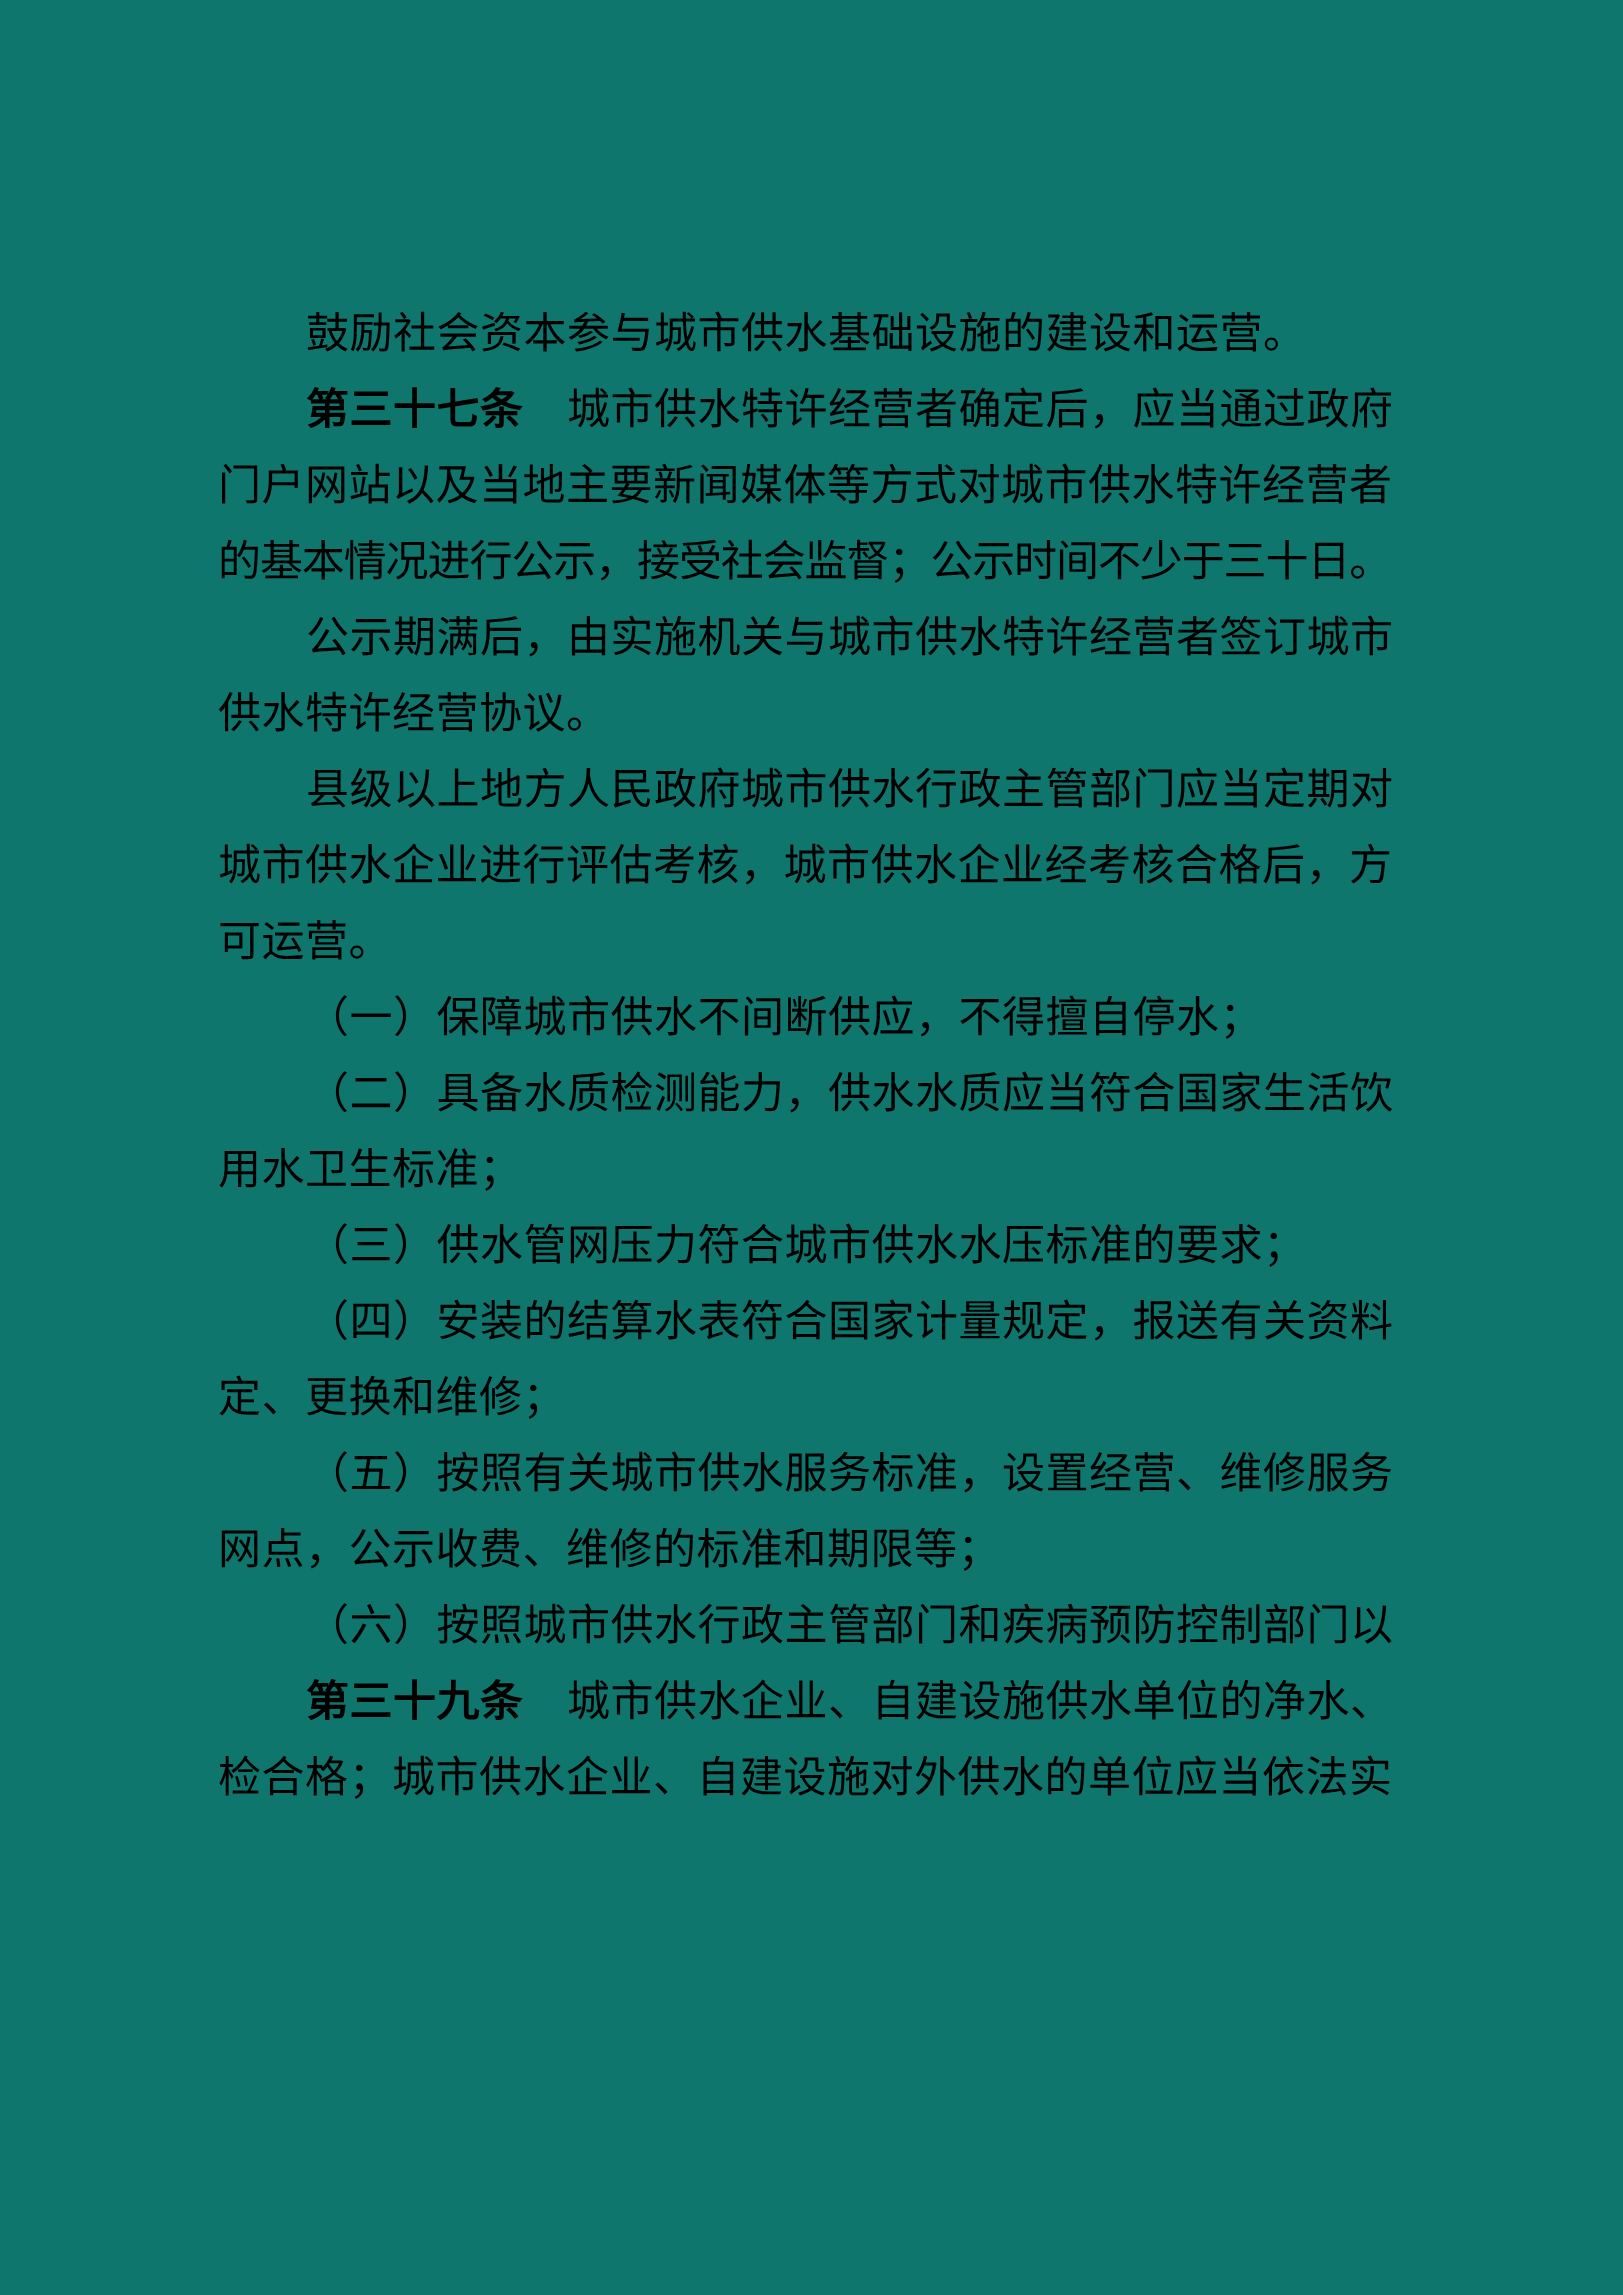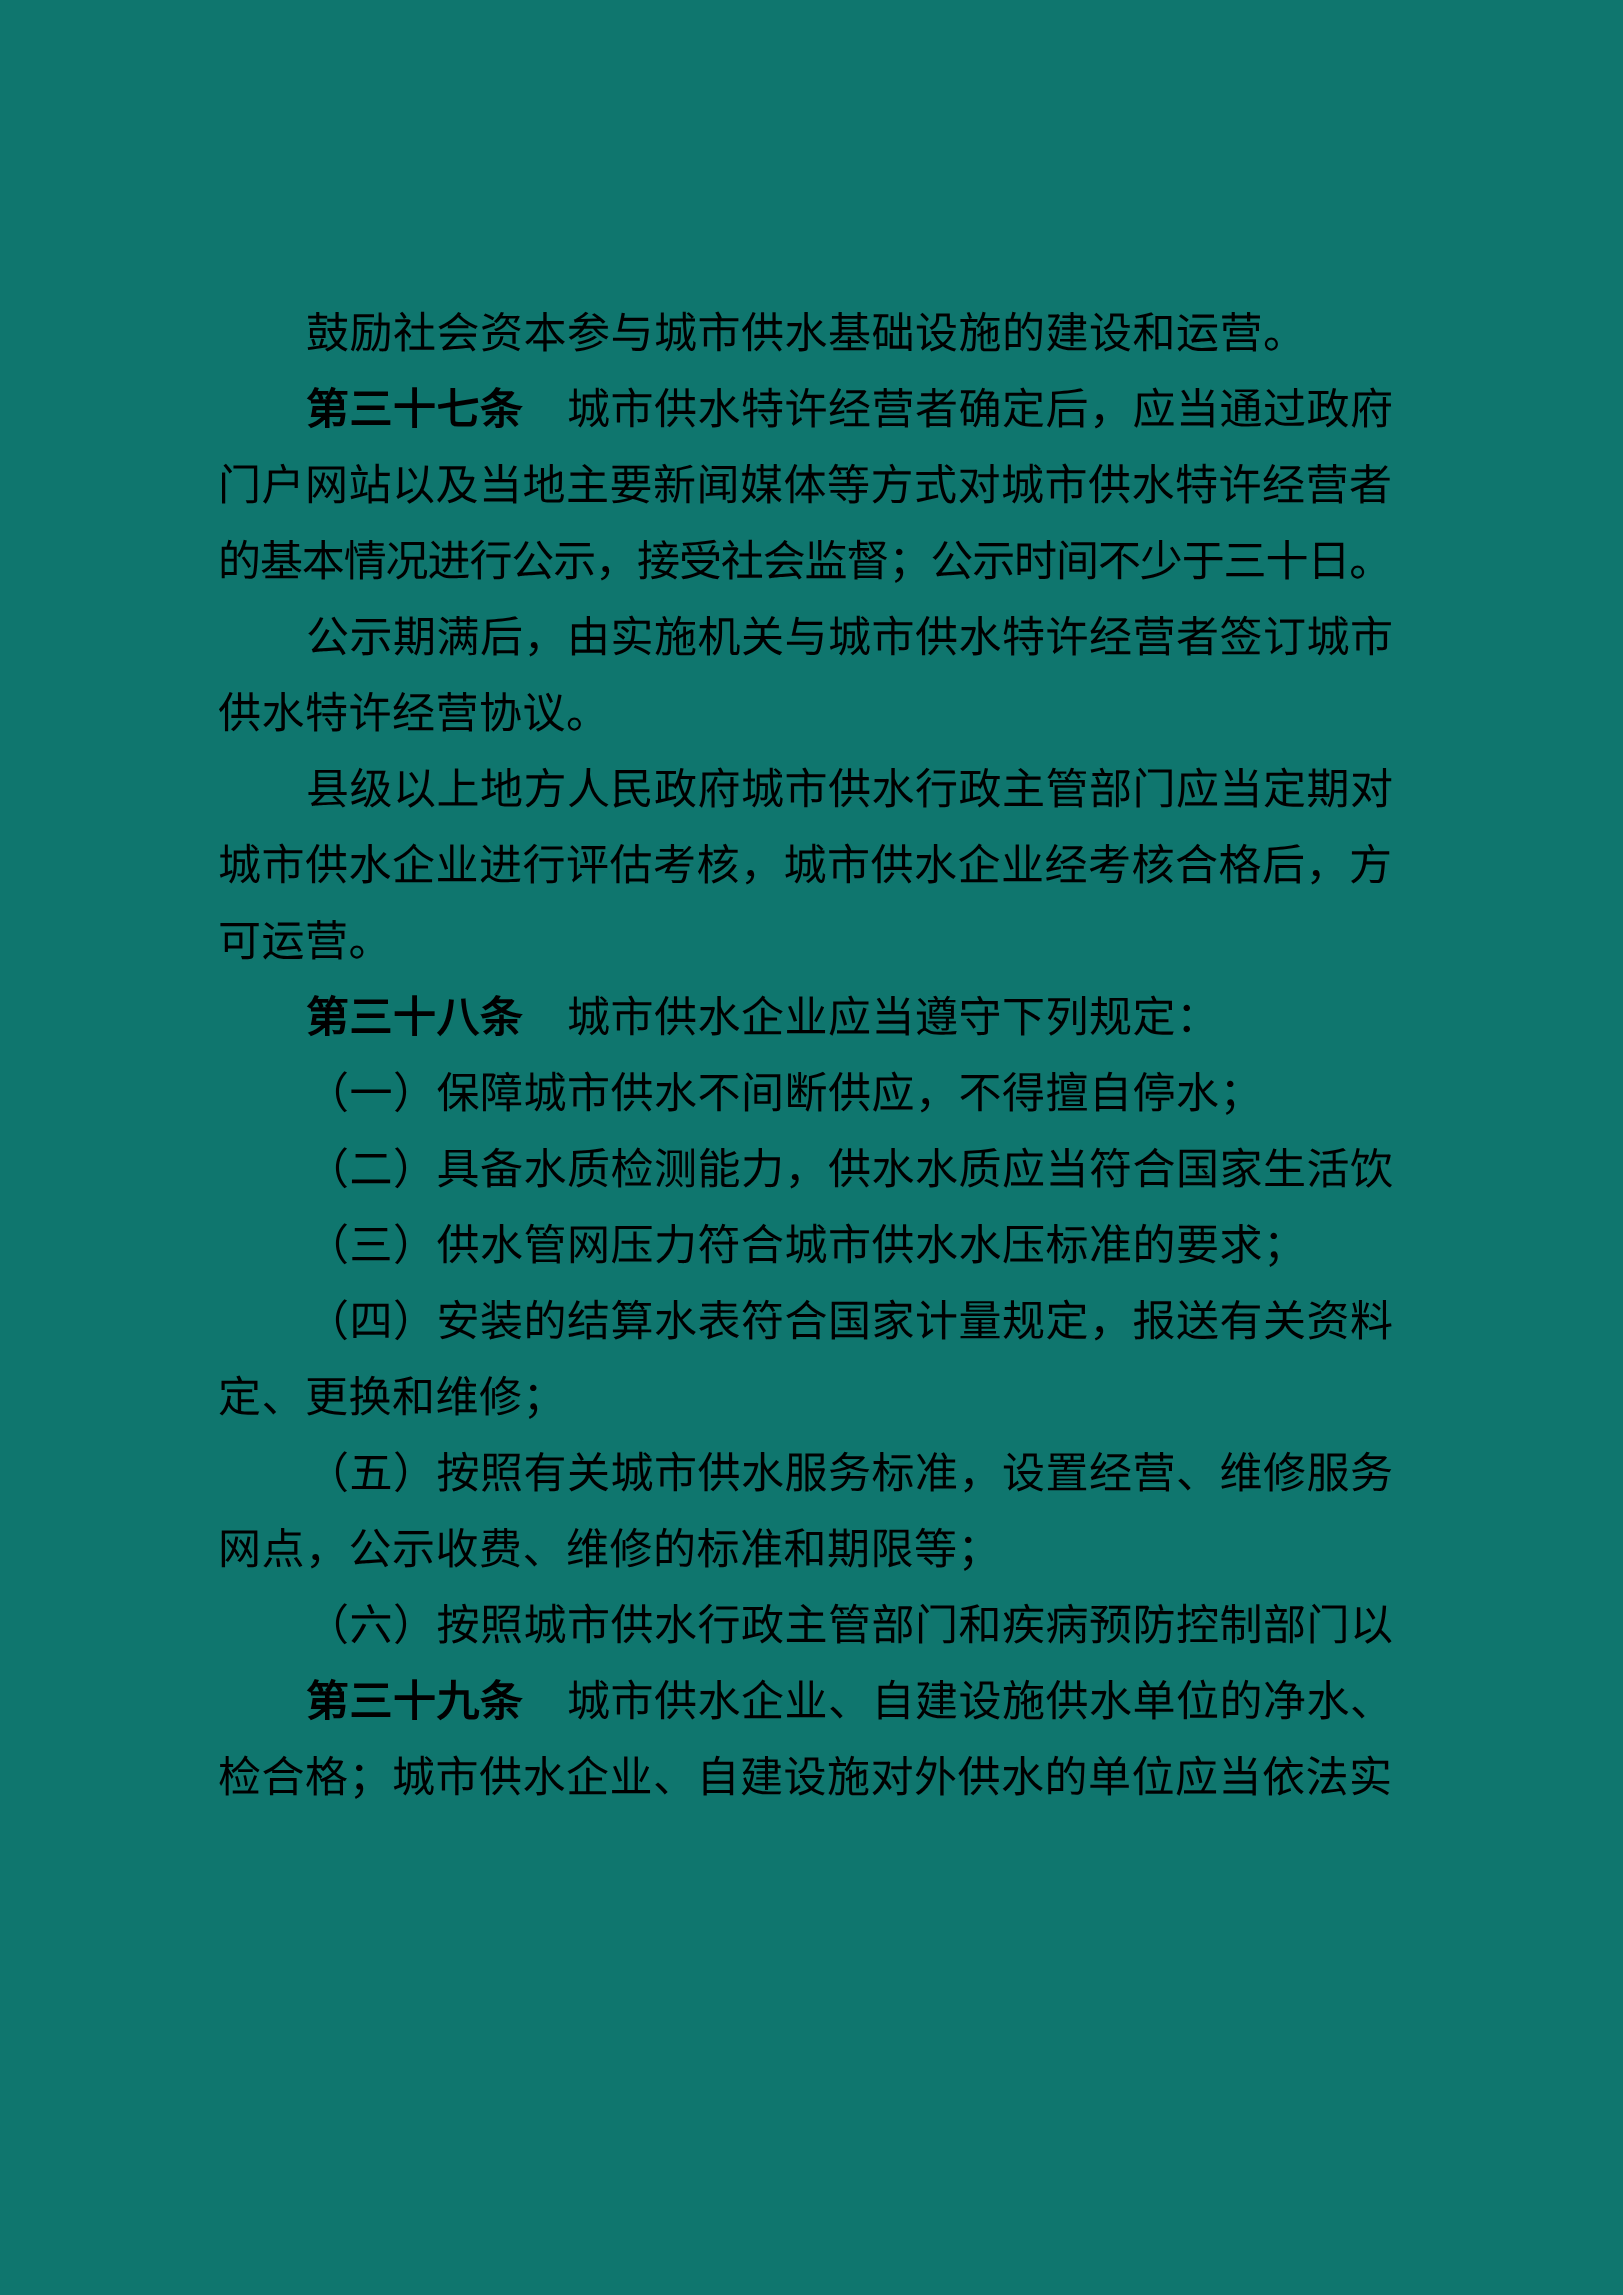--- a/index.html
+++ b/index.html
@@ -50,23 +50,23 @@
   <div class="doc-body">
       <div class="line indent"><span class="seg">鼓励社会资本参与城市供水基础设施的建设和运营。</span></div>
       <div class="line indent"><span class="seg bold">第三十七条</span><span class="seg">　城市供水特许经营者确定后，应当通过政府</span></div>
       <div class="line"><span class="seg">门户网站以及当地主要新闻媒体等方式对城市供水特许经营者</span></div>
       <div class="line tight"><span class="seg">的基本情况进行公示，接受社会监督；公示时间不少于三十日。</span></div>
       <div class="line indent"><span class="seg">公示期满后，由实施机关与城市供水特许经营者签订城市</span></div>
       <div class="line"><span class="seg">供水特许经营协议。</span></div>
       <div class="line indent"><span class="seg">县级以上地方人民政府城市供水行政主管部门应当定期对</span></div>
       <div class="line"><span class="seg">城市供水企业进行评估考核，城市供水企业经考核合格后，方</span></div>
       <div class="line"><span class="seg">可运营。</span></div>
-      <div class="line indent"><span class="seg bold">第三十八条</span><span class="seg">　城市供水企业应当遵守下列规定：</span></div>
       <div class="line indent"><span class="seg">（一）保障城市供水不间断供应，不得擅自停水；</span></div>
       <div class="line indent"><span class="seg">（二）具备水质检测能力，供水水质应当符合国家生活饮</span></div>
+      <div class="line"><span class="seg">用水卫生标准；</span></div>
       <div class="line indent"><span class="seg">（三）供水管网压力符合城市供水水压标准的要求；</span></div>
       <div class="line indent"><span class="seg">（四）安装的结算水表符合国家计量规定，报送有关资料</span></div>
       <div class="line"><span class="seg">定、更换和维修；</span></div>
       <div class="line indent"><span class="seg">（五）按照有关城市供水服务标准，设置经营、维修服务</span></div>
       <div class="line"><span class="seg">网点，公示收费、维修的标准和期限等；</span></div>
       <div class="line indent"><span class="seg">（六）按照城市供水行政主管部门和疾病预防控制部门以</span></div>
       <div class="line indent"><span class="seg bold">第三十九条</span><span class="seg">　城市供水企业、自建设施供水单位的净水、</span></div>
       <div class="line"><span class="seg">检合格；城市供水企业、自建设施对外供水的单位应当依法实</span></div>
     </div>
 </div>

